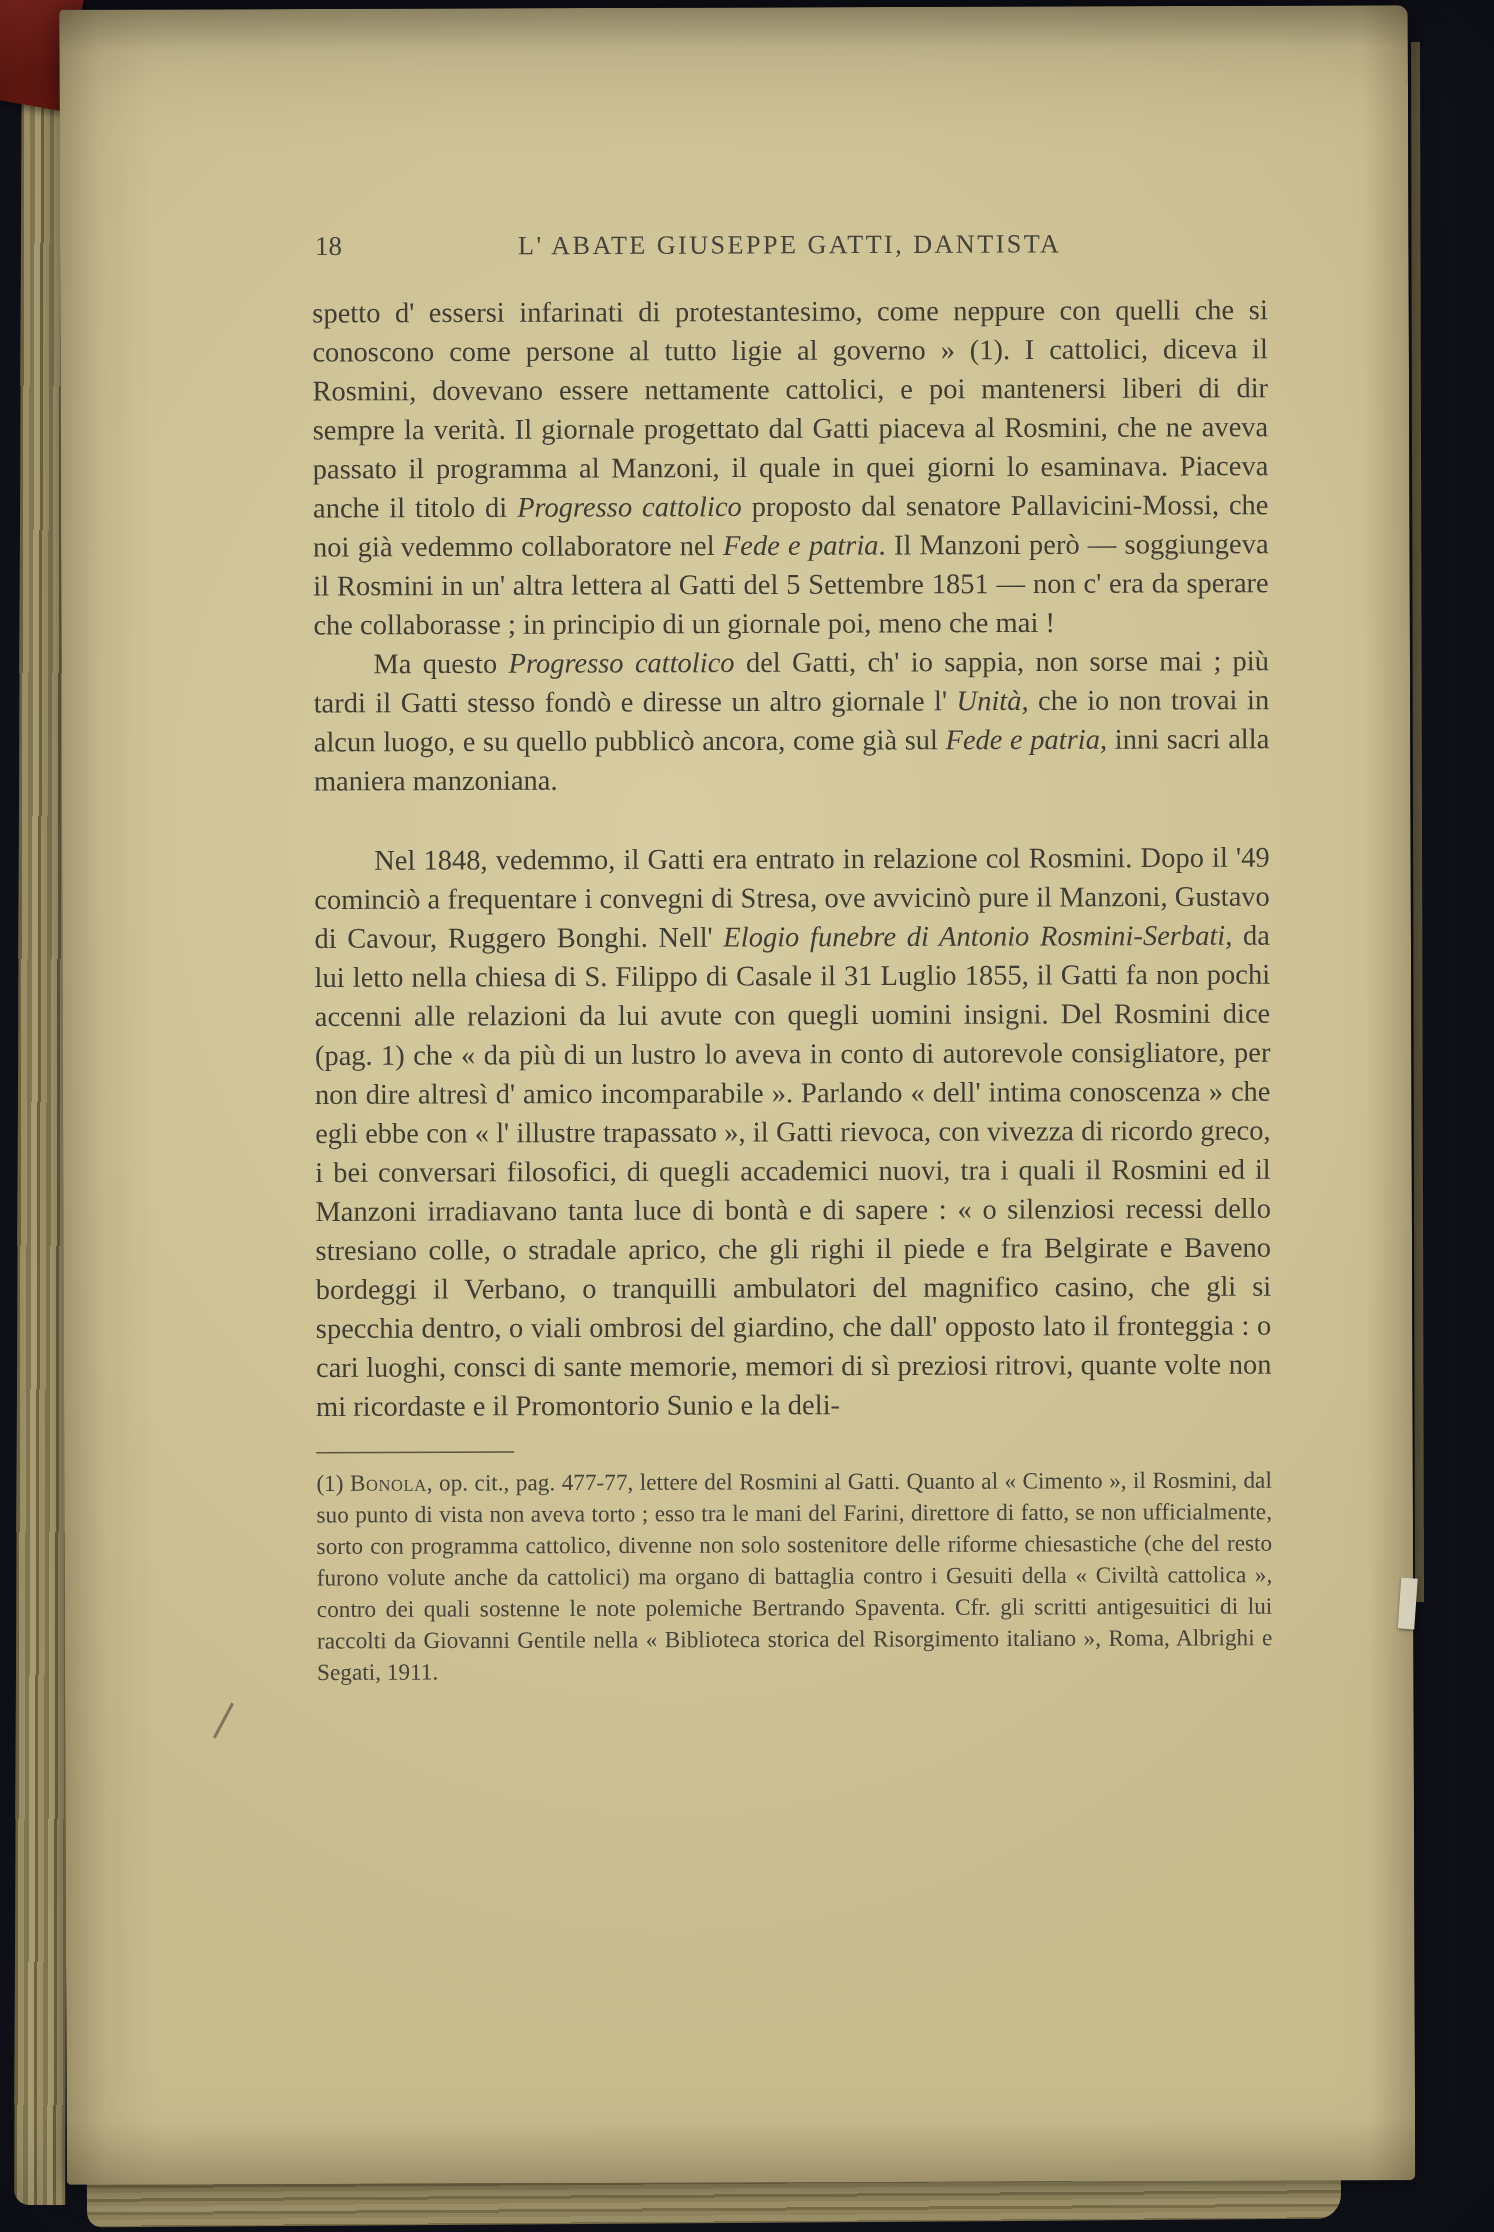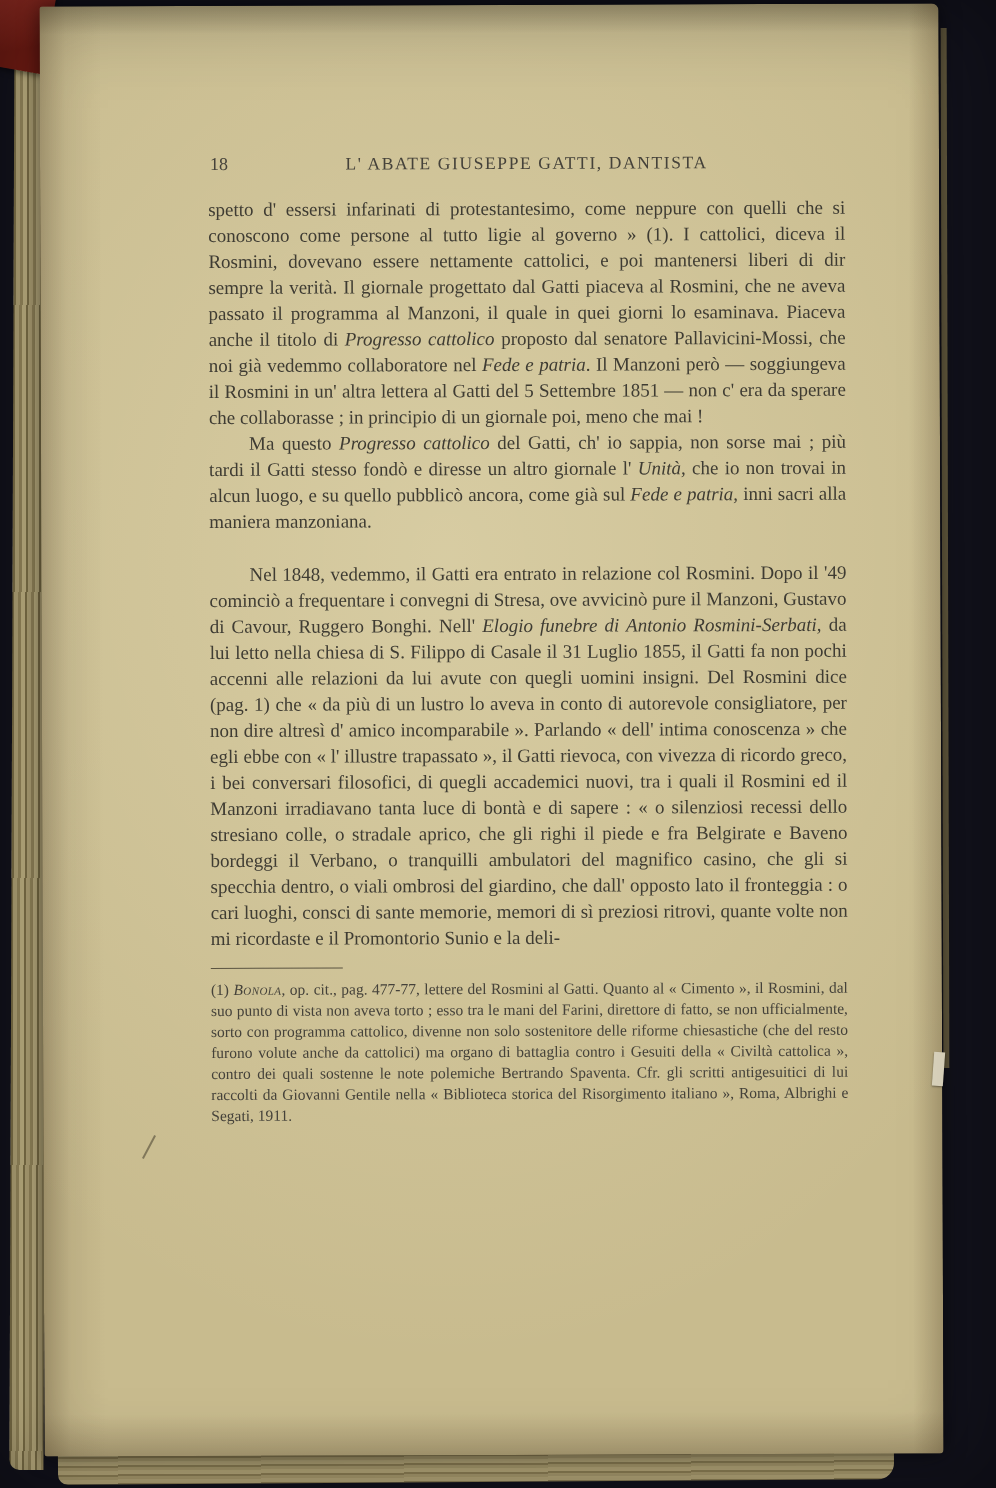--- a/index.html
+++ b/index.html
@@ -85,21 +85,21 @@
   .body-text {
     font-size:19px;
     line-height:26px;
     color:#3f3c33;
     text-align:justify;
   }
   .para.indent { text-indent:40px; }
   .para.space-before { margin-top:27px; }
 
   .run-i  { font-style:italic; }
-  .run-sc { font-variant:small-caps; letter-spacing:.4px;font-style:italic; }
+  .run-sc { font-variant:small-caps; letter-spacing:.4px; }
 
   .footnote-rule {
     width:132px; height:0;
     border-top:1.5px solid rgba(70,65,50,.85);
     margin:16px 0 10px 0;
   }
   .footnote {
     font-size:15.5px;
     line-height:21px;
     color:#45423a;

